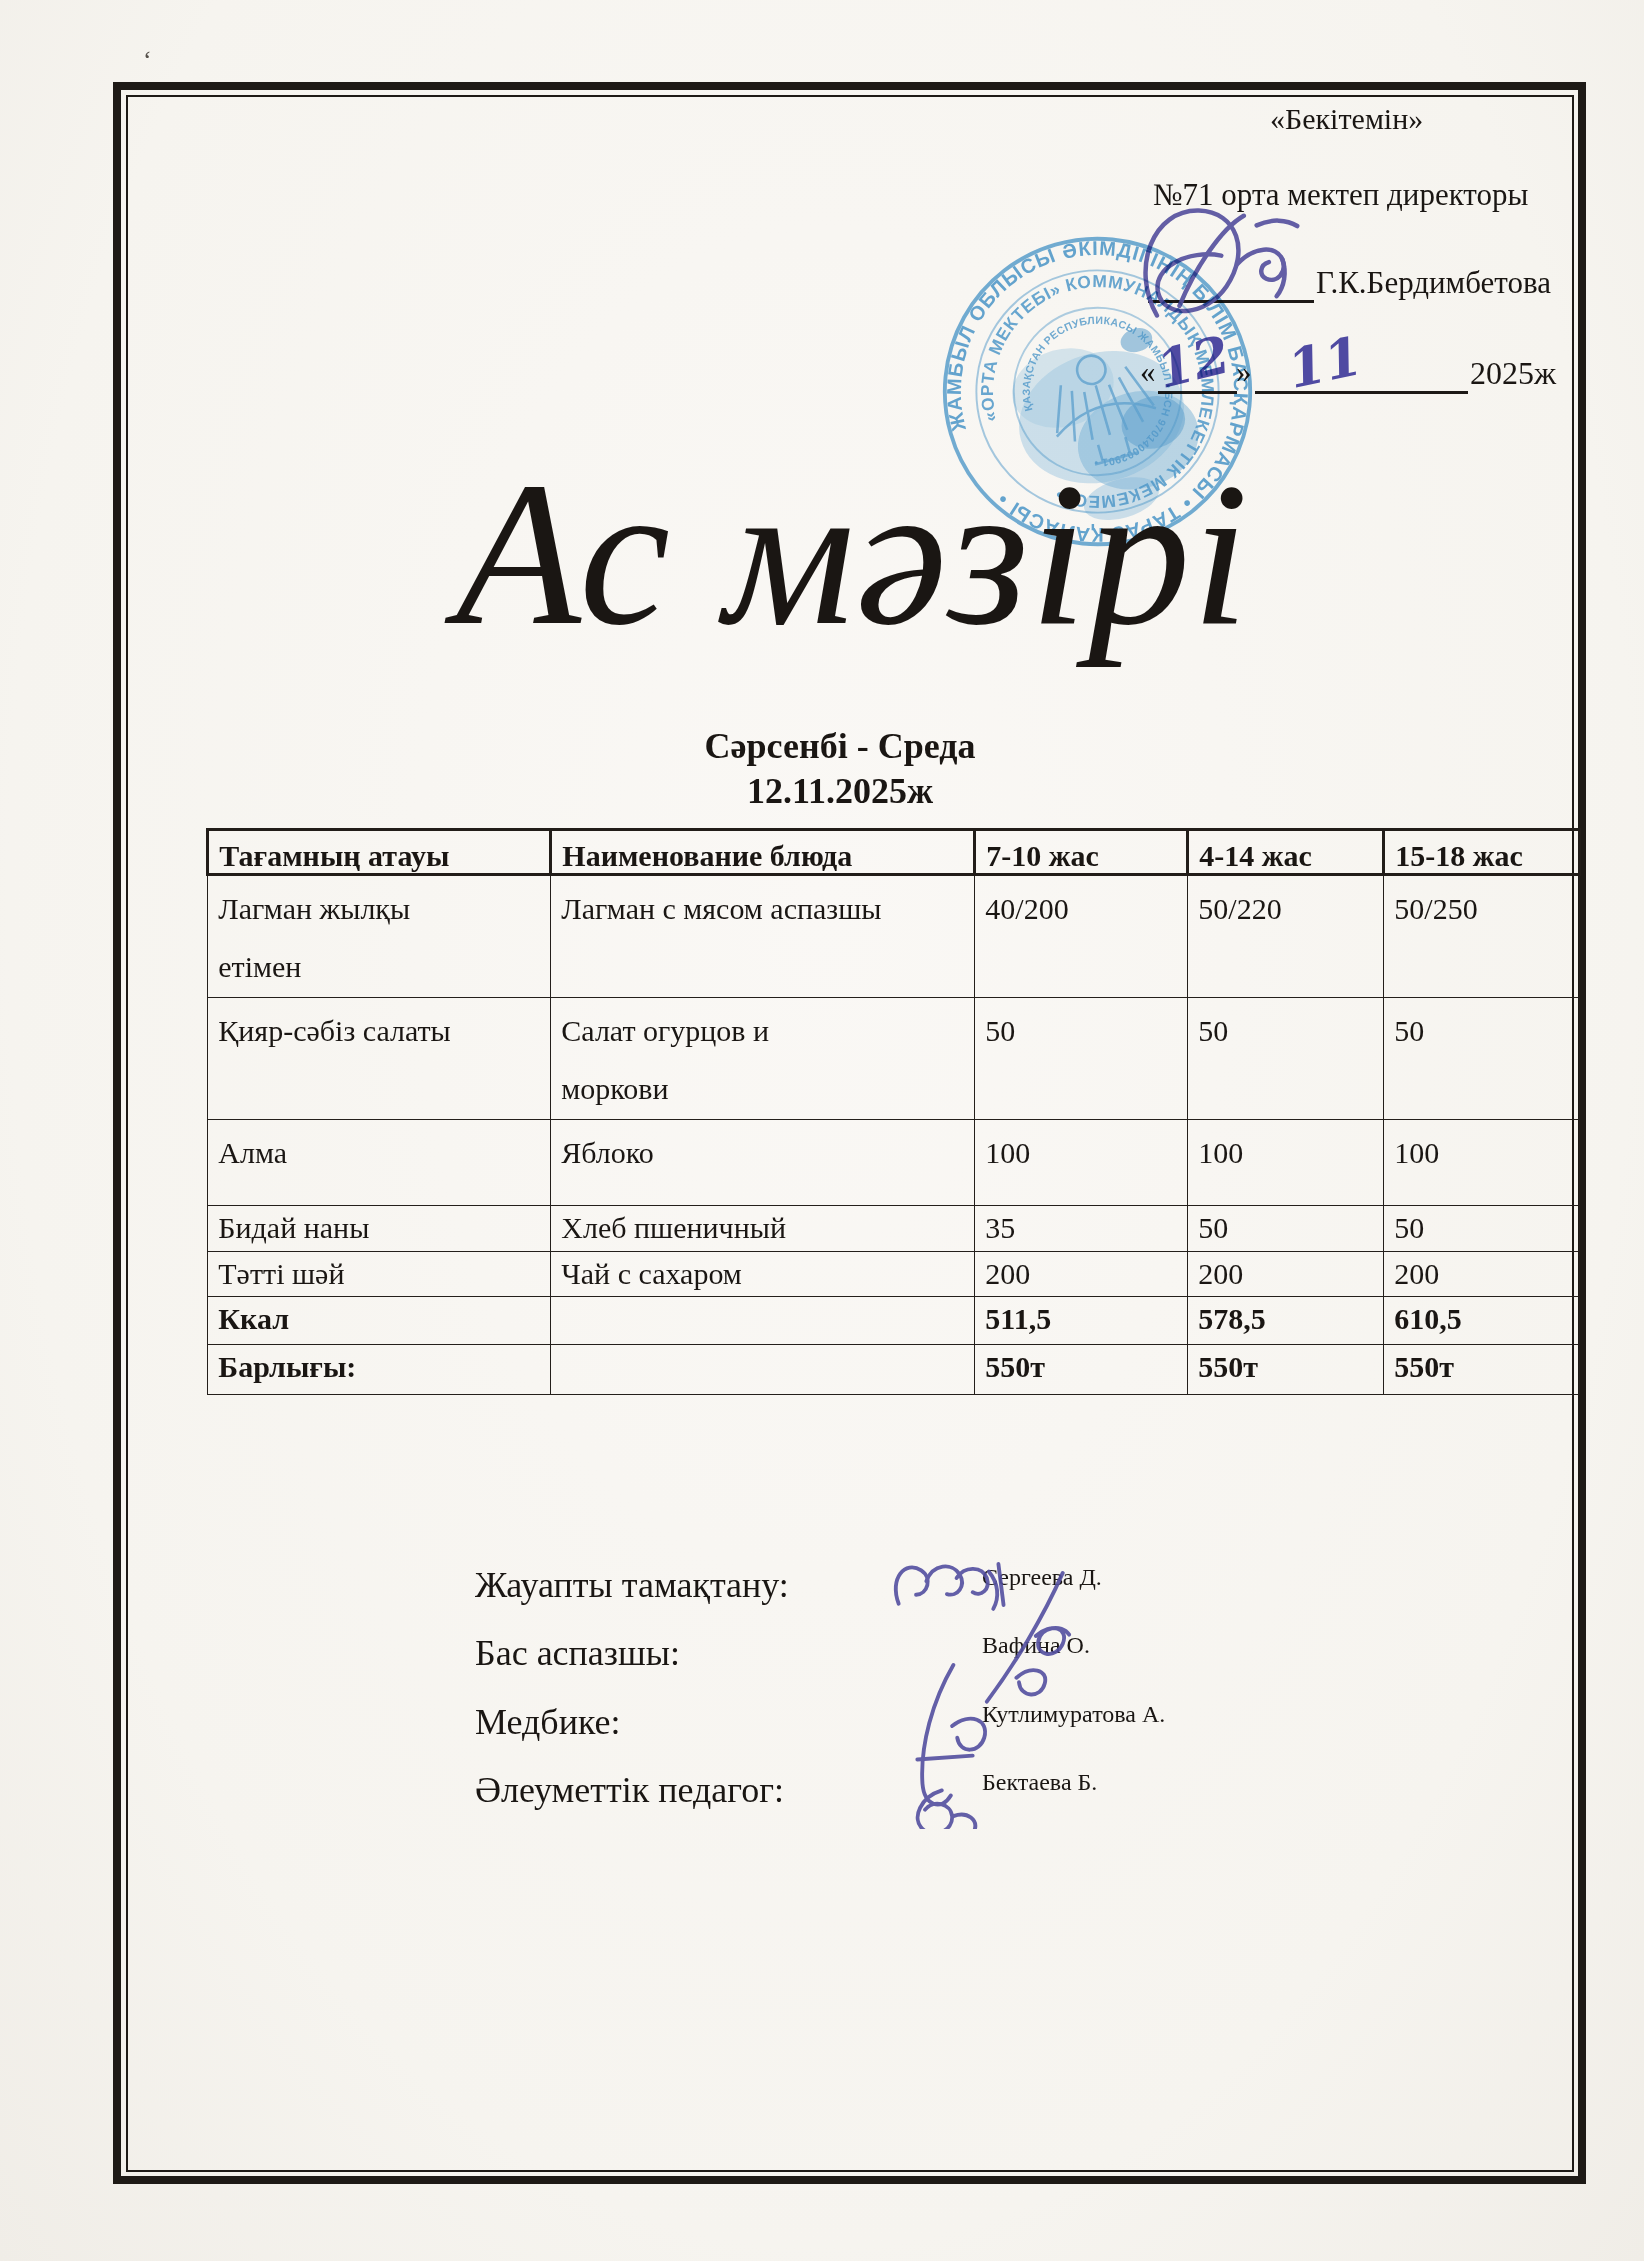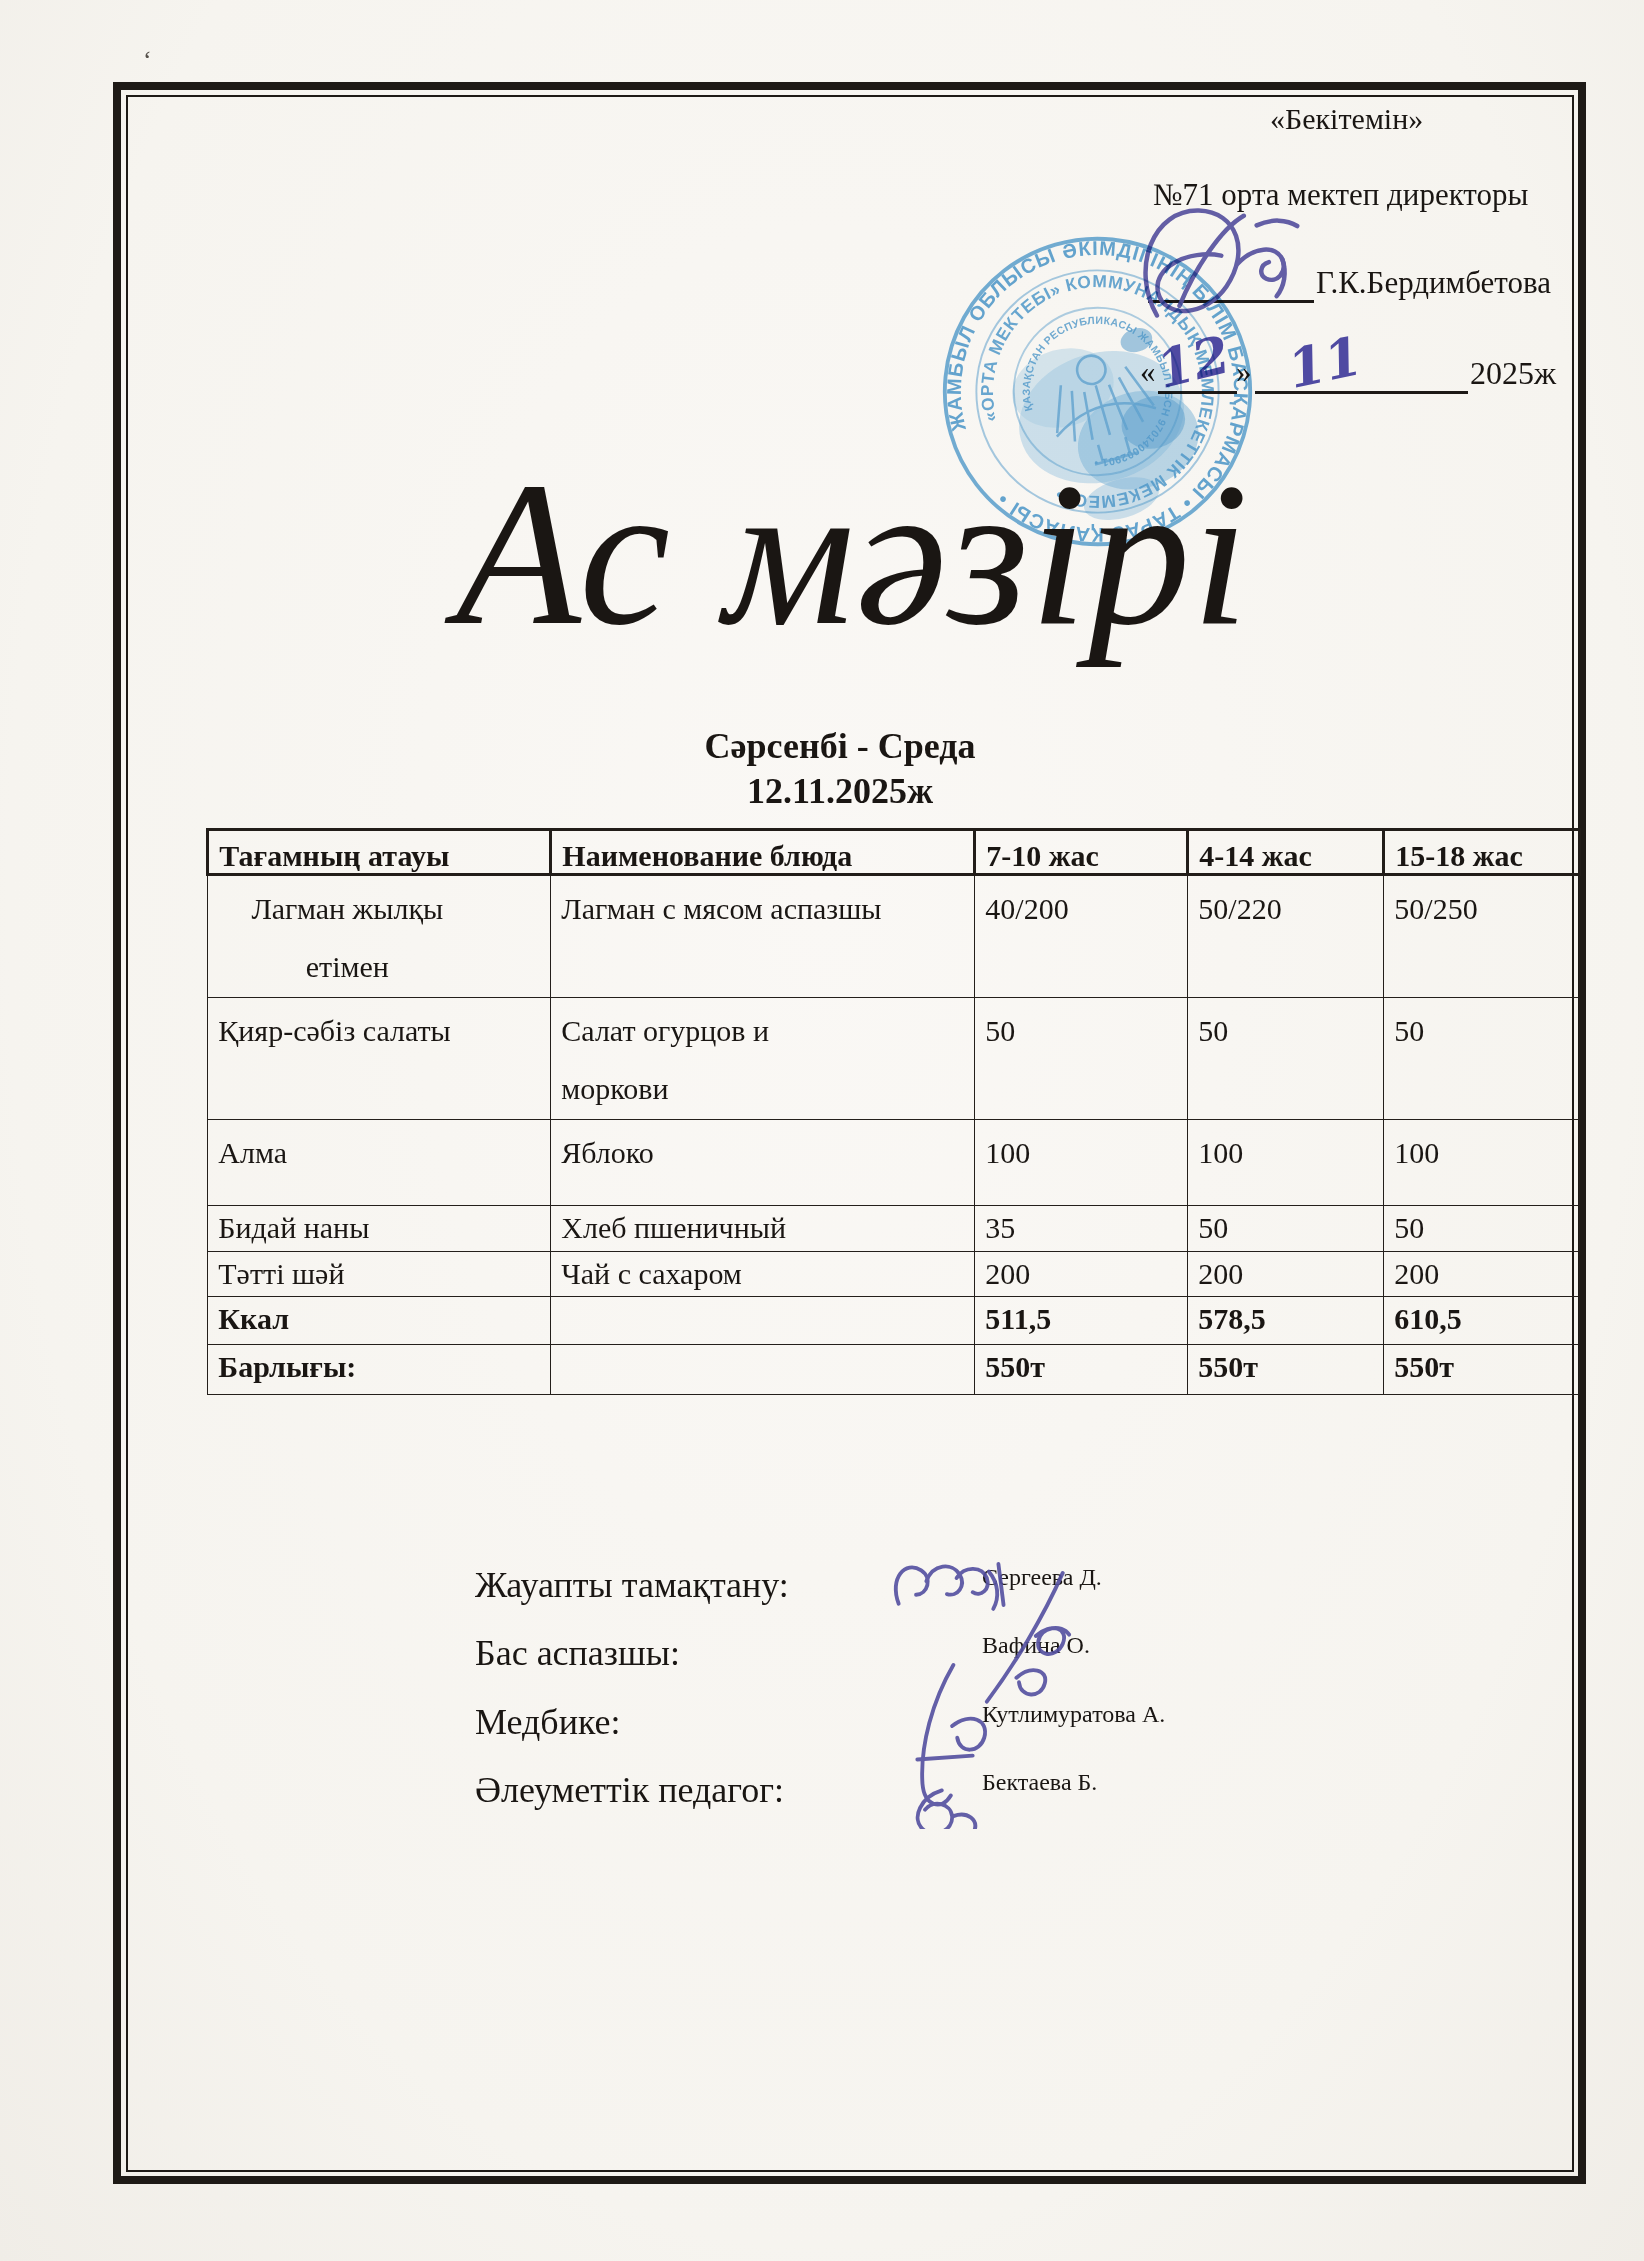--- a/index.html
+++ b/index.html
@@ -35,21 +35,21 @@
   
   .menu{left:206px;top:828px;}
   table{border-collapse:collapse;table-layout:fixed;width:1372px;background:transparent;font-family:Liberation Serif, serif;}
   td,th{border:1.9px solid #241f1b;vertical-align:top;text-align:left;
     font-size:30px;padding:3.9px 7.7px 0 10.3px;overflow:hidden;}
   th{font-size:30px;font-weight:bold;border:3.2px solid #221d19;padding-top:7.7px;}
   tr.hr{height:45px;} tr.r0{height:94px;} tr.r1{height:90px;} tr.r2{height:86px;}
   tr.r3{height:46px;} tr.r4{height:45px;} tr.r5{height:48px;} tr.r6{height:50px;}
   tr.tall td{line-height:1.95;} tr.short td{line-height:1.2;}
   tr.bold td{font-weight:bold;}
-  td .w400{display:inline-block;max-width:258px;text-align:center;}
+  td .w400{display:inline-block;max-width:258px;}
   td .w460{display:inline-block;max-width:296px;}
   
   .sig-label{font-size:36px;left:475px;}
   .sig-name{font-size:24px;left:982px;}
   .row1{top:1564px;} .row2{top:1632px;} .row3{top:1701px;} .row4{top:1769px;}
   
   .stamp-svg{left:930px;top:224px;mix-blend-mode:multiply;}
   .dir-sig{left:1118px;top:190px;}
   .ink-cluster{left:760px;top:1533px;}
   svg{display:block;}

